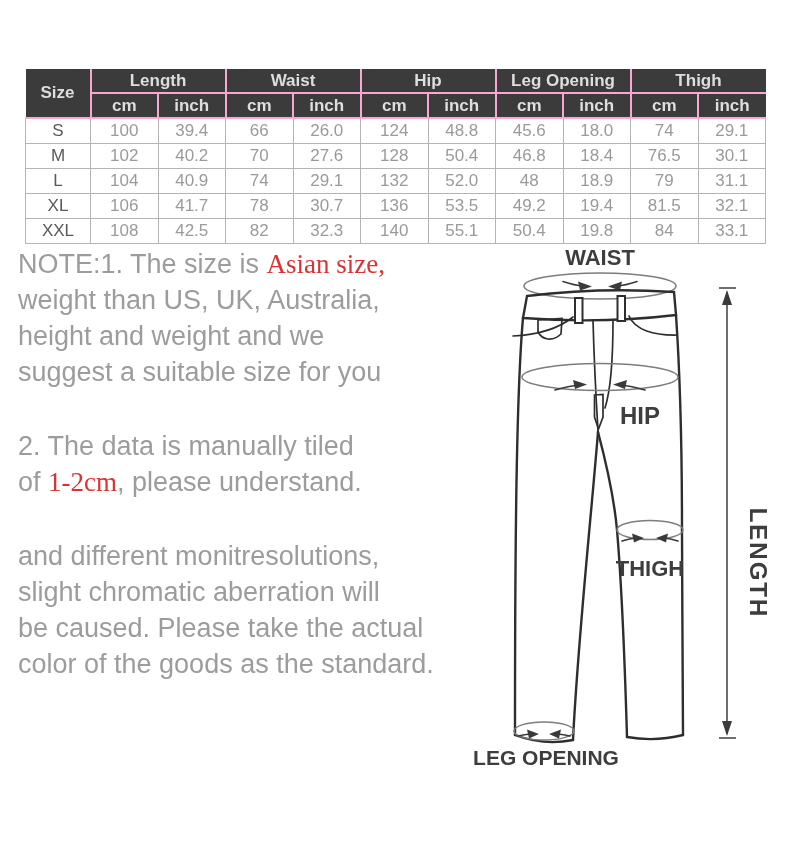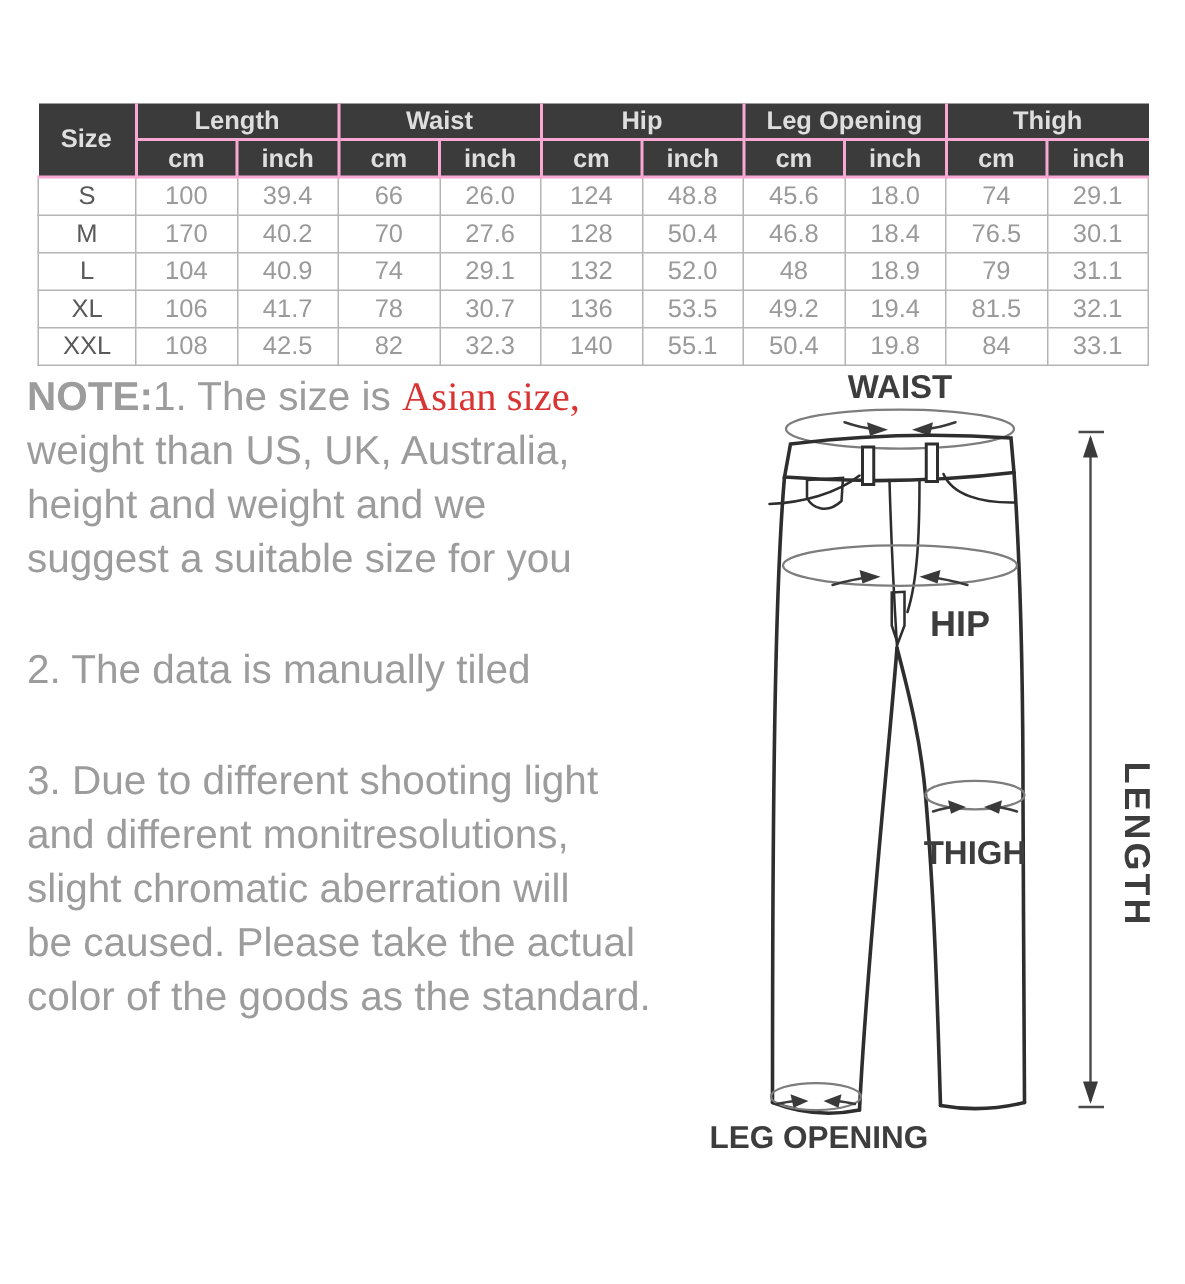--- a/index.html
+++ b/index.html
@@ -29,21 +29,21 @@
   }
   .size-table td.size-cell { color:var(--size-text); }
 
   
   .notes {
     position:absolute; left:18px; top:246px; width:462px;
     font-size:27px; line-height:36px; color:var(--note-text);
   }
   .note-par { margin:0 0 38px 0; }
   .note-line { white-space:nowrap; }
-  .seg-bold { font-weight:bold;text-align:center; }
+  .seg-bold { font-weight:normal;text-align:center; }
   .seg-red { color:var(--accent-red);font-family:Liberation Serif, serif; }
 
   
   .diagram { position:absolute; left:455px; top:238px; width:330px; height:540px; }
   .diagram svg { display:block; }
   .diagram text {
     font-family:"Liberation Sans", sans-serif; font-weight:bold;
     fill:var(--label-color);
   }
   .outline { fill:none; stroke:var(--line-color); stroke-width:2.4; stroke-linecap:round; }
@@ -90,21 +90,21 @@
           <td>26.0</td>
           <td>124</td>
           <td>48.8</td>
           <td>45.6</td>
           <td>18.0</td>
           <td>74</td>
           <td>29.1</td>
         </tr>
         <tr>
           <td class="size-cell">M</td>
-          <td>170</td>
+          <td>102</td>
           <td>40.2</td>
           <td>70</td>
           <td>27.6</td>
           <td>128</td>
           <td>50.4</td>
           <td>46.8</td>
           <td>18.4</td>
           <td>76.5</td>
           <td>30.1</td>
         </tr>
@@ -152,23 +152,23 @@
 
   <div class="notes" id="notes-container">
       <div class="note-par">
         <div class="note-line"><span class="seg-bold">NOTE:</span><span class="seg">1. The size is </span><span class="seg-red">Asian size,</span></div>
         <div class="note-line"><span class="seg">weight than US, UK, Australia,</span></div>
         <div class="note-line"><span class="seg">height and weight and we</span></div>
         <div class="note-line"><span class="seg">suggest a suitable size for you</span></div>
       </div>
       <div class="note-par">
         <div class="note-line"><span class="seg">2. The data is manually tiled</span></div>
+        <div class="note-line"><span class="seg">of </span><span class="seg-red">1-2cm</span><span class="seg">, please understand.</span></div>
       </div>
       <div class="note-par">
-        <div class="note-line"><span class="seg">3. Due to different shooting light</span></div>
         <div class="note-line"><span class="seg">and different monitresolutions,</span></div>
         <div class="note-line"><span class="seg">slight chromatic aberration will</span></div>
         <div class="note-line"><span class="seg">be caused. Please take the actual</span></div>
         <div class="note-line"><span class="seg">color of the goods as the standard.</span></div>
       </div>
     </div>
 
   <div class="diagram">
     <svg width="330" height="540" viewBox="0 0 330 540" xmlns="http://www.w3.org/2000/svg">
 

